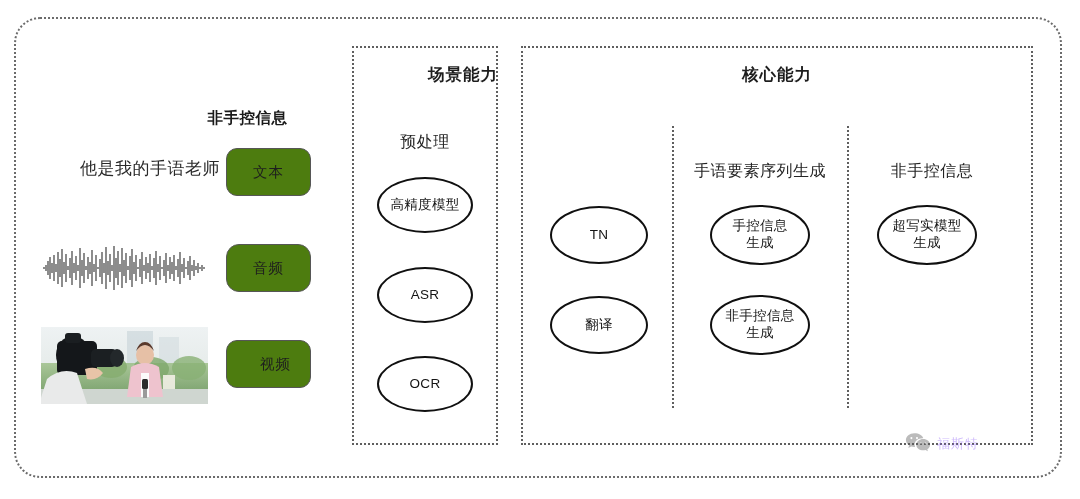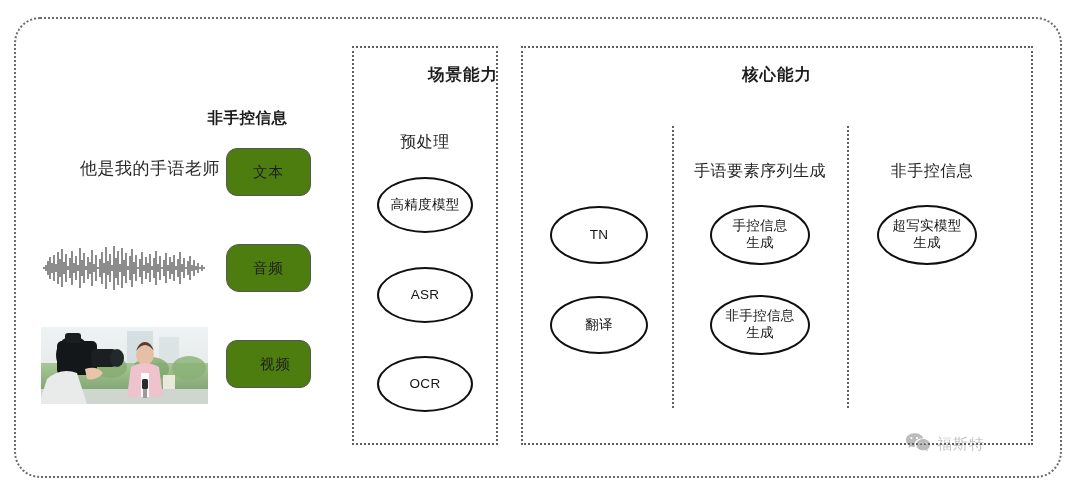--- a/index.html
+++ b/index.html
@@ -162,22 +162,22 @@
   #watermark {
     position: absolute;
     left: 905px;
     top: 432px;
     display: flex;
     align-items: center;
     gap: 6px;
     opacity: 0.42;
   }
   #watermark .wm-text {
-    font-size: 15px;
-    color: #737373;
+    font-size: 13px;
+    color: #8b5cf6;
     letter-spacing: 1px;
   }
 </style>
 </head>
 <body>
 
 <div id="canvas">
 
   <div id="outer-frame"></div>
 

